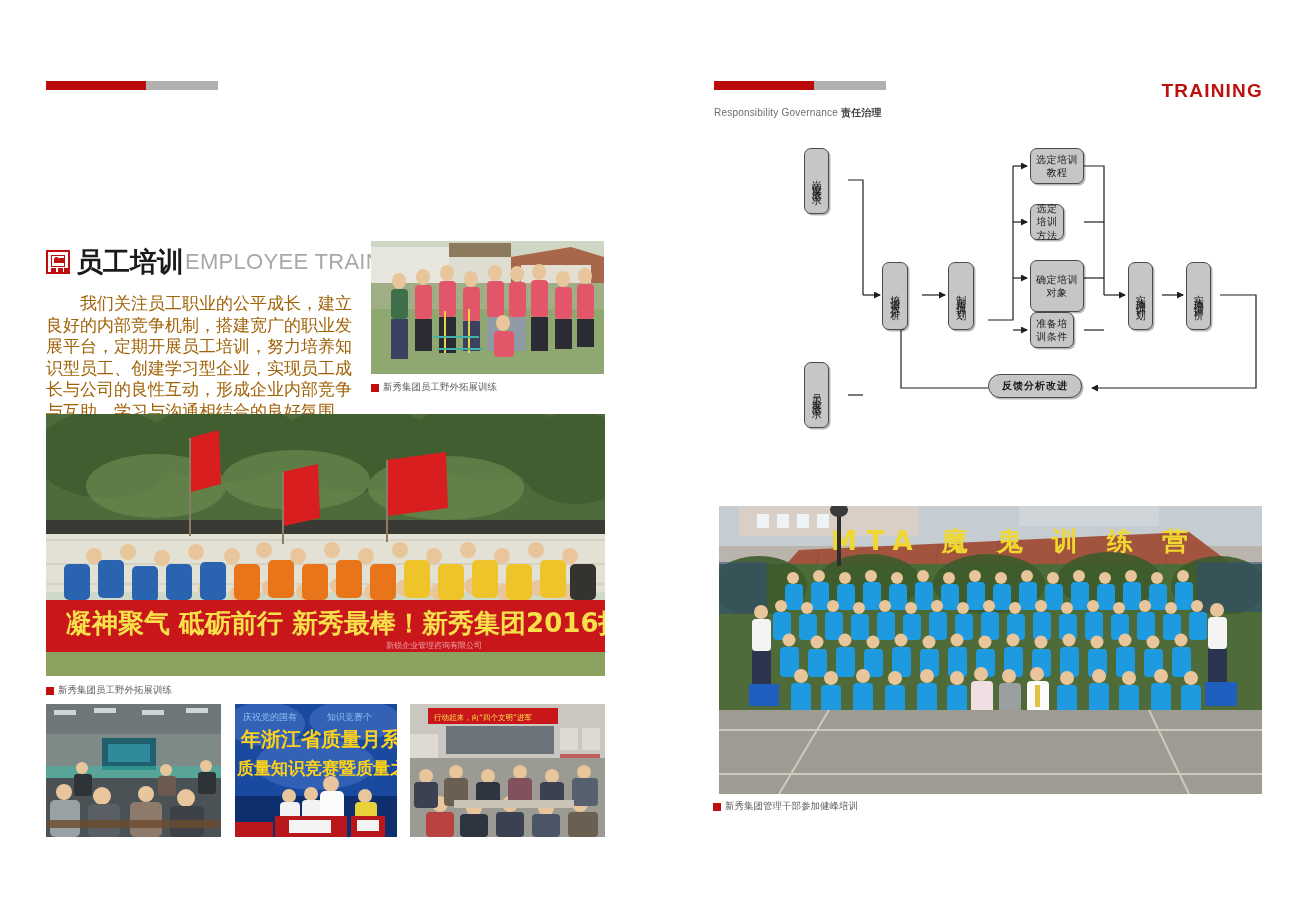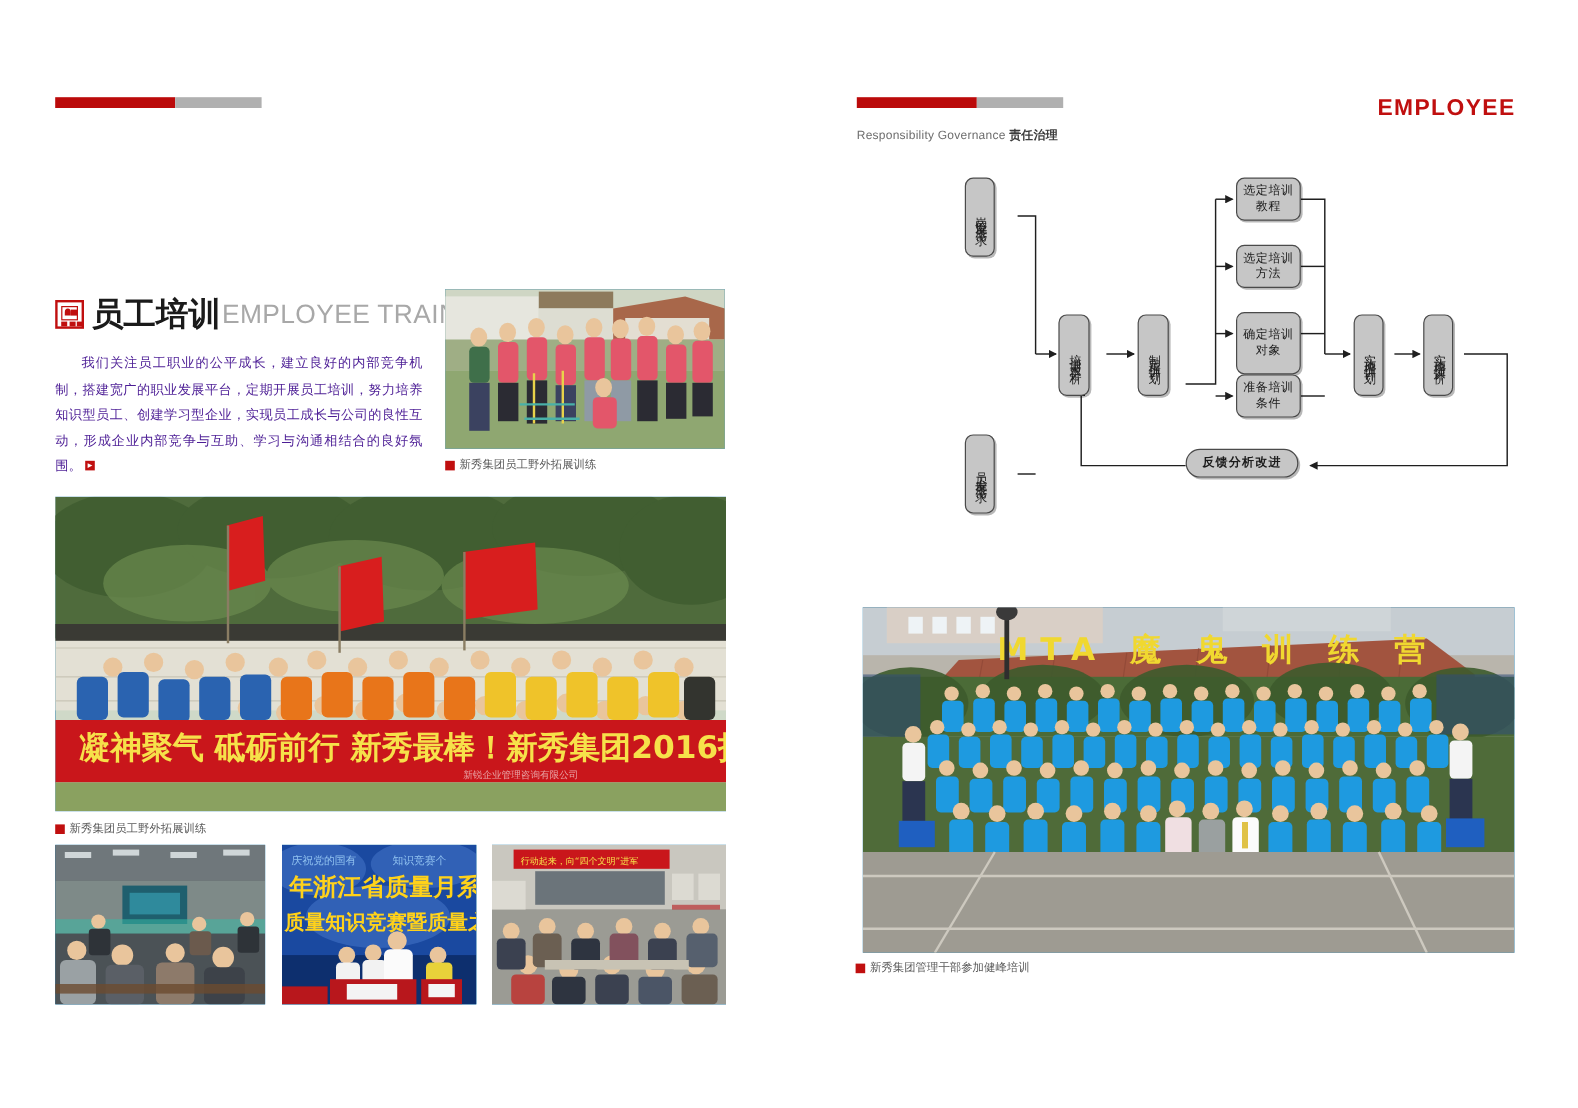--- a/index.html
+++ b/index.html
@@ -43,30 +43,30 @@
   .sec-icon .fig2{position:absolute;left:11px;top:6px;width:6px;height:5px;background:#c00f0f;}
   .sec-icon .r1{position:absolute;left:3px;top:16px;width:5px;height:4px;background:#c00f0f;}
   .sec-icon .r2{position:absolute;left:9.5px;top:16px;width:5px;height:4px;background:#c00f0f;}
   .sec-icon .r3{position:absolute;left:16px;top:16px;width:5px;height:4px;background:#c00f0f;}
   .sec-title-cn{font-size:27px;font-weight:bold;color:#1a1a1a;line-height:28px;
       letter-spacing:0px;font-family:Liberation Serif, serif;}
   .sec-title-en{font-size:22px;color:#a8a8a8;letter-spacing:0.3px;line-height:28px;
       margin-left:1px;}
 
   
-  .para{position:absolute;left:46px;top:293px;width:306px;font-size:11px;
-      line-height:21.5px;color:#4c1d95;text-align:justify;text-indent:2em;}
+  .para{position:absolute;left:46px;top:293px;width:306px;font-size:17px;
+      line-height:21.5px;color:#a16207;text-align:justify;text-indent:2em;}
   .para .end-mark{display:inline-block;width:8px;height:8px;background:#c00f0f;
       position:relative;top:0px;margin-left:3px;}
   .para .end-mark:after{content:"";position:absolute;left:2px;top:1.5px;
       border-left:4px solid #fff;border-top:2.5px solid transparent;
       border-bottom:2.5px solid transparent;}
 
   
-  .photo{position:absolute;overflow:hidden;background:#0369a1;}
+  .photo{position:absolute;overflow:hidden;background:#a16207;}
   .caption{position:absolute;font-size:9.5px;color:#5b5b5b;display:flex;
       align-items:center;white-space:nowrap;}
   .caption .sq{width:8px;height:8px;background:#c00f0f;margin-right:4px;flex:0 0 auto;}
 
   
   #photo-outdoor-small{left:371px;top:241px;width:233px;height:133px;}
   #cap-outdoor-small{left:371px;top:381px;}
   
   #photo-group-banner{left:46px;top:414px;width:559px;height:262px;}
   #cap-group-banner{left:46px;top:684px;}
@@ -407,21 +407,21 @@
   <div class="rule" id="right-rule" style="left:57px;">
     <div class="red"></div>
     <div class="grey"></div>
   </div>
 
   <div class="rg-subtitle" style="left:57px;">
     <span>Responsibility Governance</span>
     <b>责任治理</b>
   </div>
 
-  <div class="brand">EMPLOYEE</div>
+  <div class="brand">TRAINING</div>
 
   <div id="flow" style="left:43px;">
     <svg viewBox="0 0 600 290">
       <defs>
         <marker id="ah" markerWidth="7" markerHeight="7" refX="6" refY="3.5" orient="auto" markerUnits="userSpaceOnUse">
           <path d="M0 0 L7 3.5 L0 7 Z" fill="#1f1f1f"></path>
         </marker>
       </defs>
       <g stroke="#1f1f1f" stroke-width="1.2" fill="none">
 
@@ -454,25 +454,25 @@
     <div class="fnode vert" style="left:104px;top:18px;width:25px;height:66px;">岗位发展需求</div>
 
     <div class="fnode vert" style="left:104px;top:232px;width:25px;height:66px;">员工发展需求</div>
 
     <div class="fnode vert" style="left:182px;top:132px;width:26px;height:68px;">培训需求分析</div>
 
     <div class="fnode vert" style="left:248px;top:132px;width:26px;height:68px;">制定培训计划</div>
 
     <div class="fnode wrap" style="left:330px;top:18px;width:54px;height:36px;">选定培训教程</div>
 
-    <div class="fnode wrap" style="left:330px;top:74px;width:54px;height:36px;">选定培训方法</div>
+    <div class="fnode wrap" style="left:330px;top:74px;width:34px;height:36px;">选定培训方法</div>
 
     <div class="fnode wrap" style="left:330px;top:130px;width:54px;height:52px;">确定培训对象</div>
 
-    <div class="fnode wrap" style="left:330px;top:182px;width:54px;height:36px;">准备培训条件</div>
+    <div class="fnode wrap" style="left:330px;top:182px;width:44px;height:36px;">准备培训条件</div>
 
     <div class="fnode vert" style="left:428px;top:132px;width:25px;height:68px;">实施培训计划</div>
 
     <div class="fnode vert" style="left:486px;top:132px;width:25px;height:68px;">实施培训评价</div>
 
     <div class="fnode pill" style="left:288px;top:244px;width:94px;height:24px;letter-spacing:1px;">反馈分析改进</div>
   </div>
 
   <div class="photo" id="photo-mta" style="left:62px;">
     <svg width="543" height="288" viewBox="0 0 543 288" preserveAspectRatio="none">

